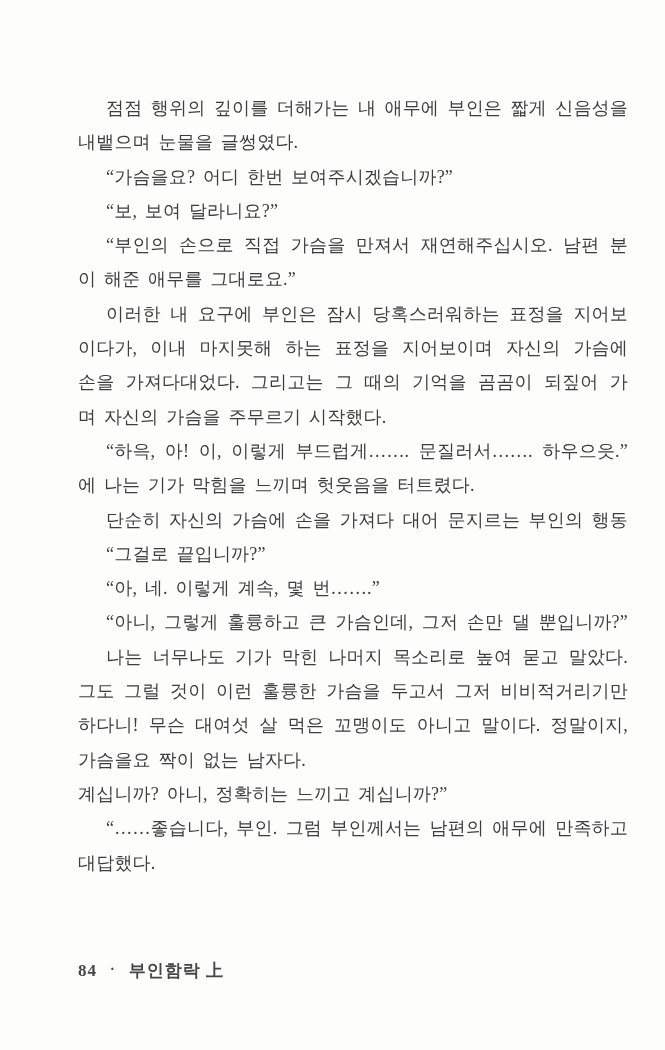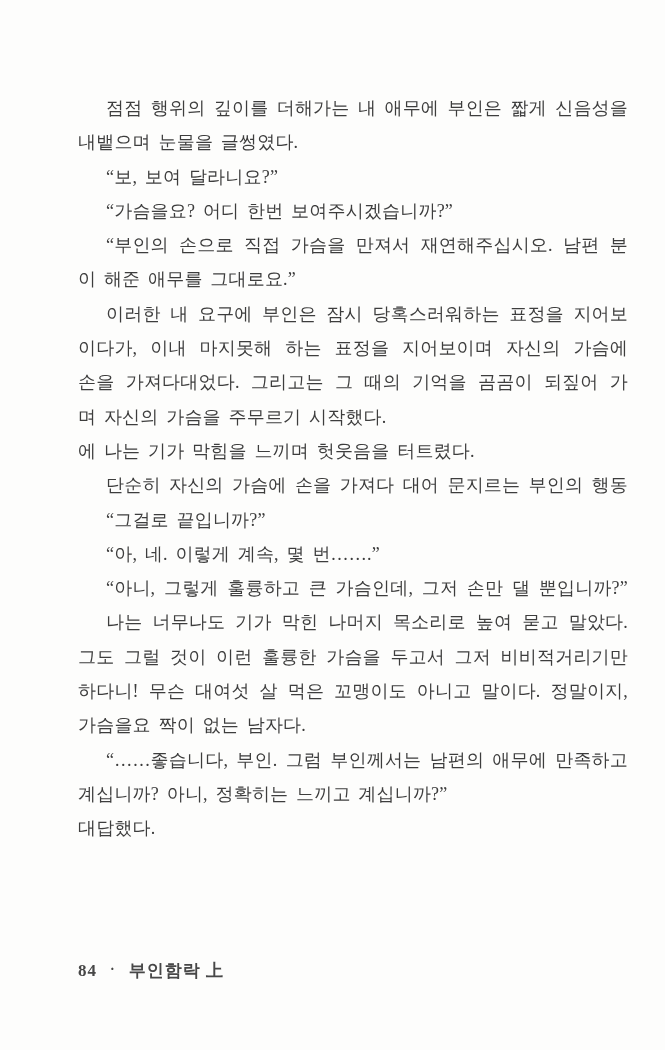--- a/index.html
+++ b/index.html
@@ -57,37 +57,38 @@
     color: #474747;
   }
 </style>
 </head>
 <body>
 
 <div class="page">
   <main class="text-block" id="text-block">
       <p class="line indent fill">점점 행위의 깊이를 더해가는 내 애무에 부인은 짧게 신음성을</p>
       <p class="line">내뱉으며 눈물을 글썽였다.</p>
+      <p class="line indent">“가슴을요? 어디 한번 보여주시겠습니까?”</p>
       <p class="line indent">“보, 보여 달라니요?”</p>
-      <p class="line indent">“가슴을요? 어디 한번 보여주시겠습니까?”</p>
       <p class="line indent fill">“부인의 손으로 직접 가슴을 만져서 재연해주십시오. 남편 분</p>
       <p class="line">이 해준 애무를 그대로요.”</p>
       <p class="line indent fill">이러한 내 요구에 부인은 잠시 당혹스러워하는 표정을 지어보</p>
       <p class="line fill">이다가, 이내 마지못해 하는 표정을 지어보이며 자신의 가슴에</p>
       <p class="line fill">손을 가져다대었다. 그리고는 그 때의 기억을 곰곰이 되짚어 가</p>
       <p class="line">며 자신의 가슴을 주무르기 시작했다.</p>
+      <p class="line indent fill">“하윽, 아! 이, 이렇게 부드럽게……. 문질러서……. 하우으읏.”</p>
       <p class="line">에 나는 기가 막힘을 느끼며 헛웃음을 터트렸다.</p>
       <p class="line indent fill">단순히 자신의 가슴에 손을 가져다 대어 문지르는 부인의 행동</p>
       <p class="line indent">“그걸로 끝입니까?”</p>
       <p class="line indent">“아, 네. 이렇게 계속, 몇 번…….”</p>
       <p class="line indent fill">“아니, 그렇게 훌륭하고 큰 가슴인데, 그저 손만 댈 뿐입니까?”</p>
       <p class="line indent fill">나는 너무나도 기가 막힌 나머지 목소리로 높여 묻고 말았다.</p>
       <p class="line fill">그도 그럴 것이 이런 훌륭한 가슴을 두고서 그저 비비적거리기만</p>
       <p class="line fill">하다니! 무슨 대여섯 살 먹은 꼬맹이도 아니고 말이다. 정말이지,</p>
       <p class="line">가슴을요 짝이 없는 남자다.</p>
+      <p class="line">계십니까? 아니, 정확히는 느끼고 계십니까?”</p>
       <p class="line indent fill">“……좋습니다, 부인. 그럼 부인께서는 남편의 애무에 만족하고</p>
-      <p class="line">계십니까? 아니, 정확히는 느끼고 계십니까?”</p>
       <p class="line">대답했다.</p>
     </main>
   <footer class="running-footer">
     <span>84</span><span class="sep">·</span><span>부인함락 上</span>
   </footer>
 </div>
 
 </body></html>

